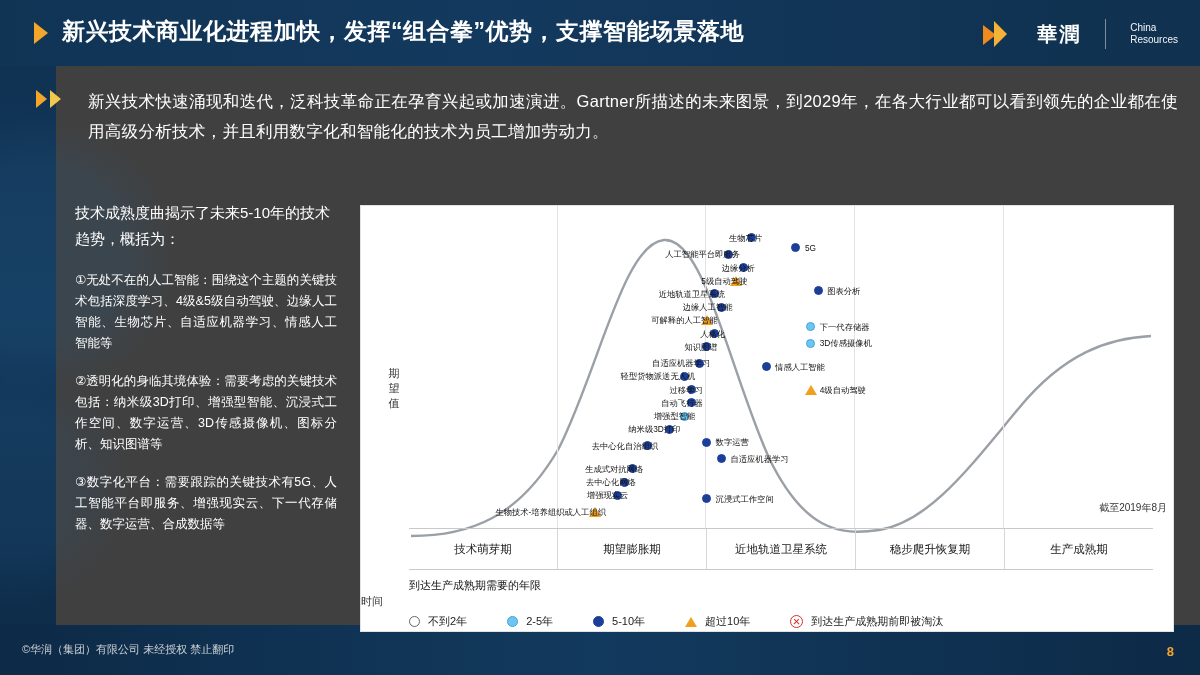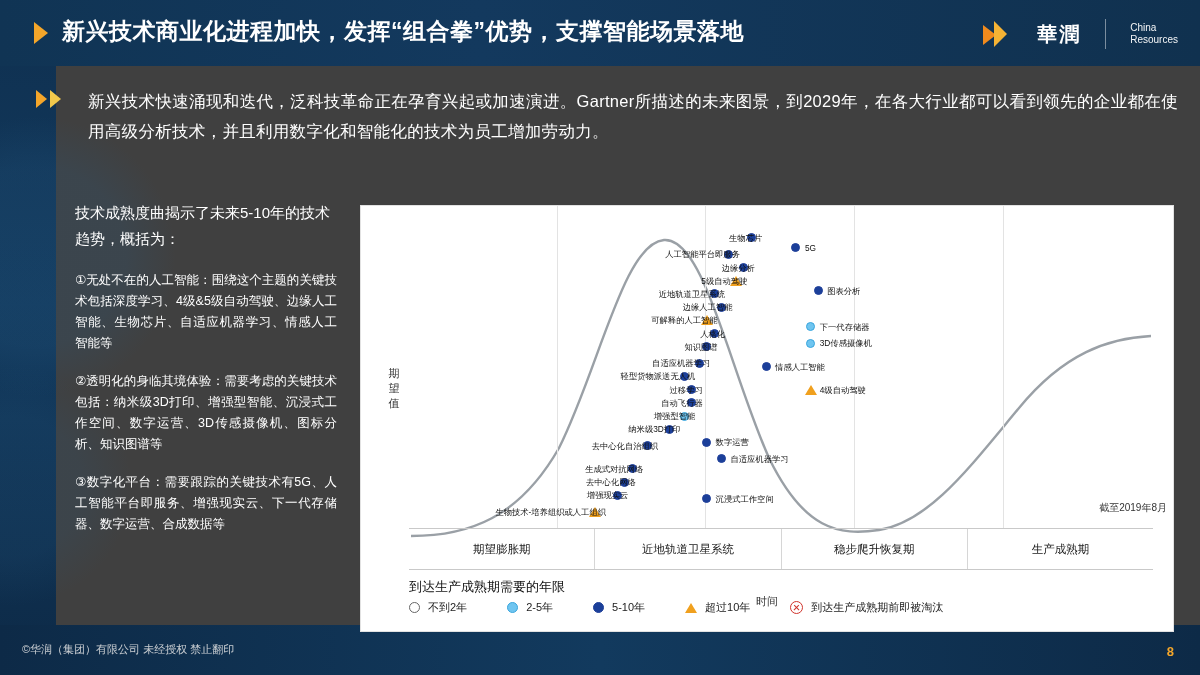--- a/index.html
+++ b/index.html
@@ -90,21 +90,21 @@
   .chart-panel{
     position:absolute;left:360px;top:205px;width:812px;height:425px;
     background:#ffffff;border:1px solid #e2e2e2;
   }
   .chart-inner{position:absolute;left:0;top:0;width:812px;height:425px;}
   .axis-ylabel{
     position:absolute;left:24px;top:160px;width:18px;
     font-size:11px;color:#333;line-height:15px;text-align:center;
   }
   .axis-xlabel{
-    position:absolute;left:0;top:388px;width:812px;text-align:center;
+    position:absolute;left:0;top:388px;width:812px;text-align:left;
     font-size:11px;color:#333;
   }
   .plot{
     position:absolute;left:48px;top:12px;width:744px;height:330px;
   }
   .phase-bar{
     position:absolute;left:48px;top:322px;width:744px;height:40px;
     border-top:1px solid #c9c9c9;border-bottom:1px solid #c9c9c9;
     display:flex;
   }
@@ -133,21 +133,21 @@
   .dot.hollow{background:#ffffff;border-color:#666;}
   .tri{
     position:absolute;width:0;height:0;
     border-left:6px solid transparent;border-right:6px solid transparent;
     border-bottom:10px solid #f0a01e;
   }
   .legend{
     position:absolute;left:48px;top:372px;width:744px;
     font-size:11px;color:#222;
   }
-  .legend-title{font-size:13px;color:#111;margin-bottom:4px;}
+  .legend-title{font-size:11px;color:#111;margin-bottom:21px;}
   .legend-row{display:flex;align-items:center;gap:6px;}
   .legend-item{display:flex;align-items:center;gap:8px;margin-right:34px;}
   .legend-item span.t{font-size:11px;}
   .lx{
     width:13px;height:13px;border-radius:50%;border:1.5px solid #d0342c;
     position:relative;box-sizing:border-box;
   }
   .lx:before,.lx:after{
     content:"";position:absolute;left:1.5px;top:4.6px;width:7px;height:1.4px;background:#d0342c;
   }
@@ -275,20 +275,21 @@
           <div class="point-label left" style="right: 537.24px; top: 271px;">去中心化网络</div>
           <div class="dot deep" style="left: 251.82px; top: 284.7px;"></div>
           <div class="point-label left" style="right: 544.68px; top: 284.2px;">增强现实云</div>
           <div class="tri" style="left: 228px; top: 300.7px;"></div>
           <div class="point-label left" style="right: 567px; top: 300.7px;">生物技术-培养组织或人工组织</div>
           <div class="dot deep" style="left: 341.1px; top: 288px;"></div>
           <div class="point-label right" style="left: 354.6px; top: 287.5px;">沉浸式工作空间</div>
         </div>
 
       <div class="phase-bar">
+        <div>技术萌芽期</div>
         <div>期望膨胀期</div>
         <div>近地轨道卫星系统</div>
         <div>稳步爬升恢复期</div>
         <div>生产成熟期</div>
       </div>
 
       <div class="axis-xlabel">时间</div>
 
       <div class="legend">
         <div class="legend-title">到达生产成熟期需要的年限</div>

